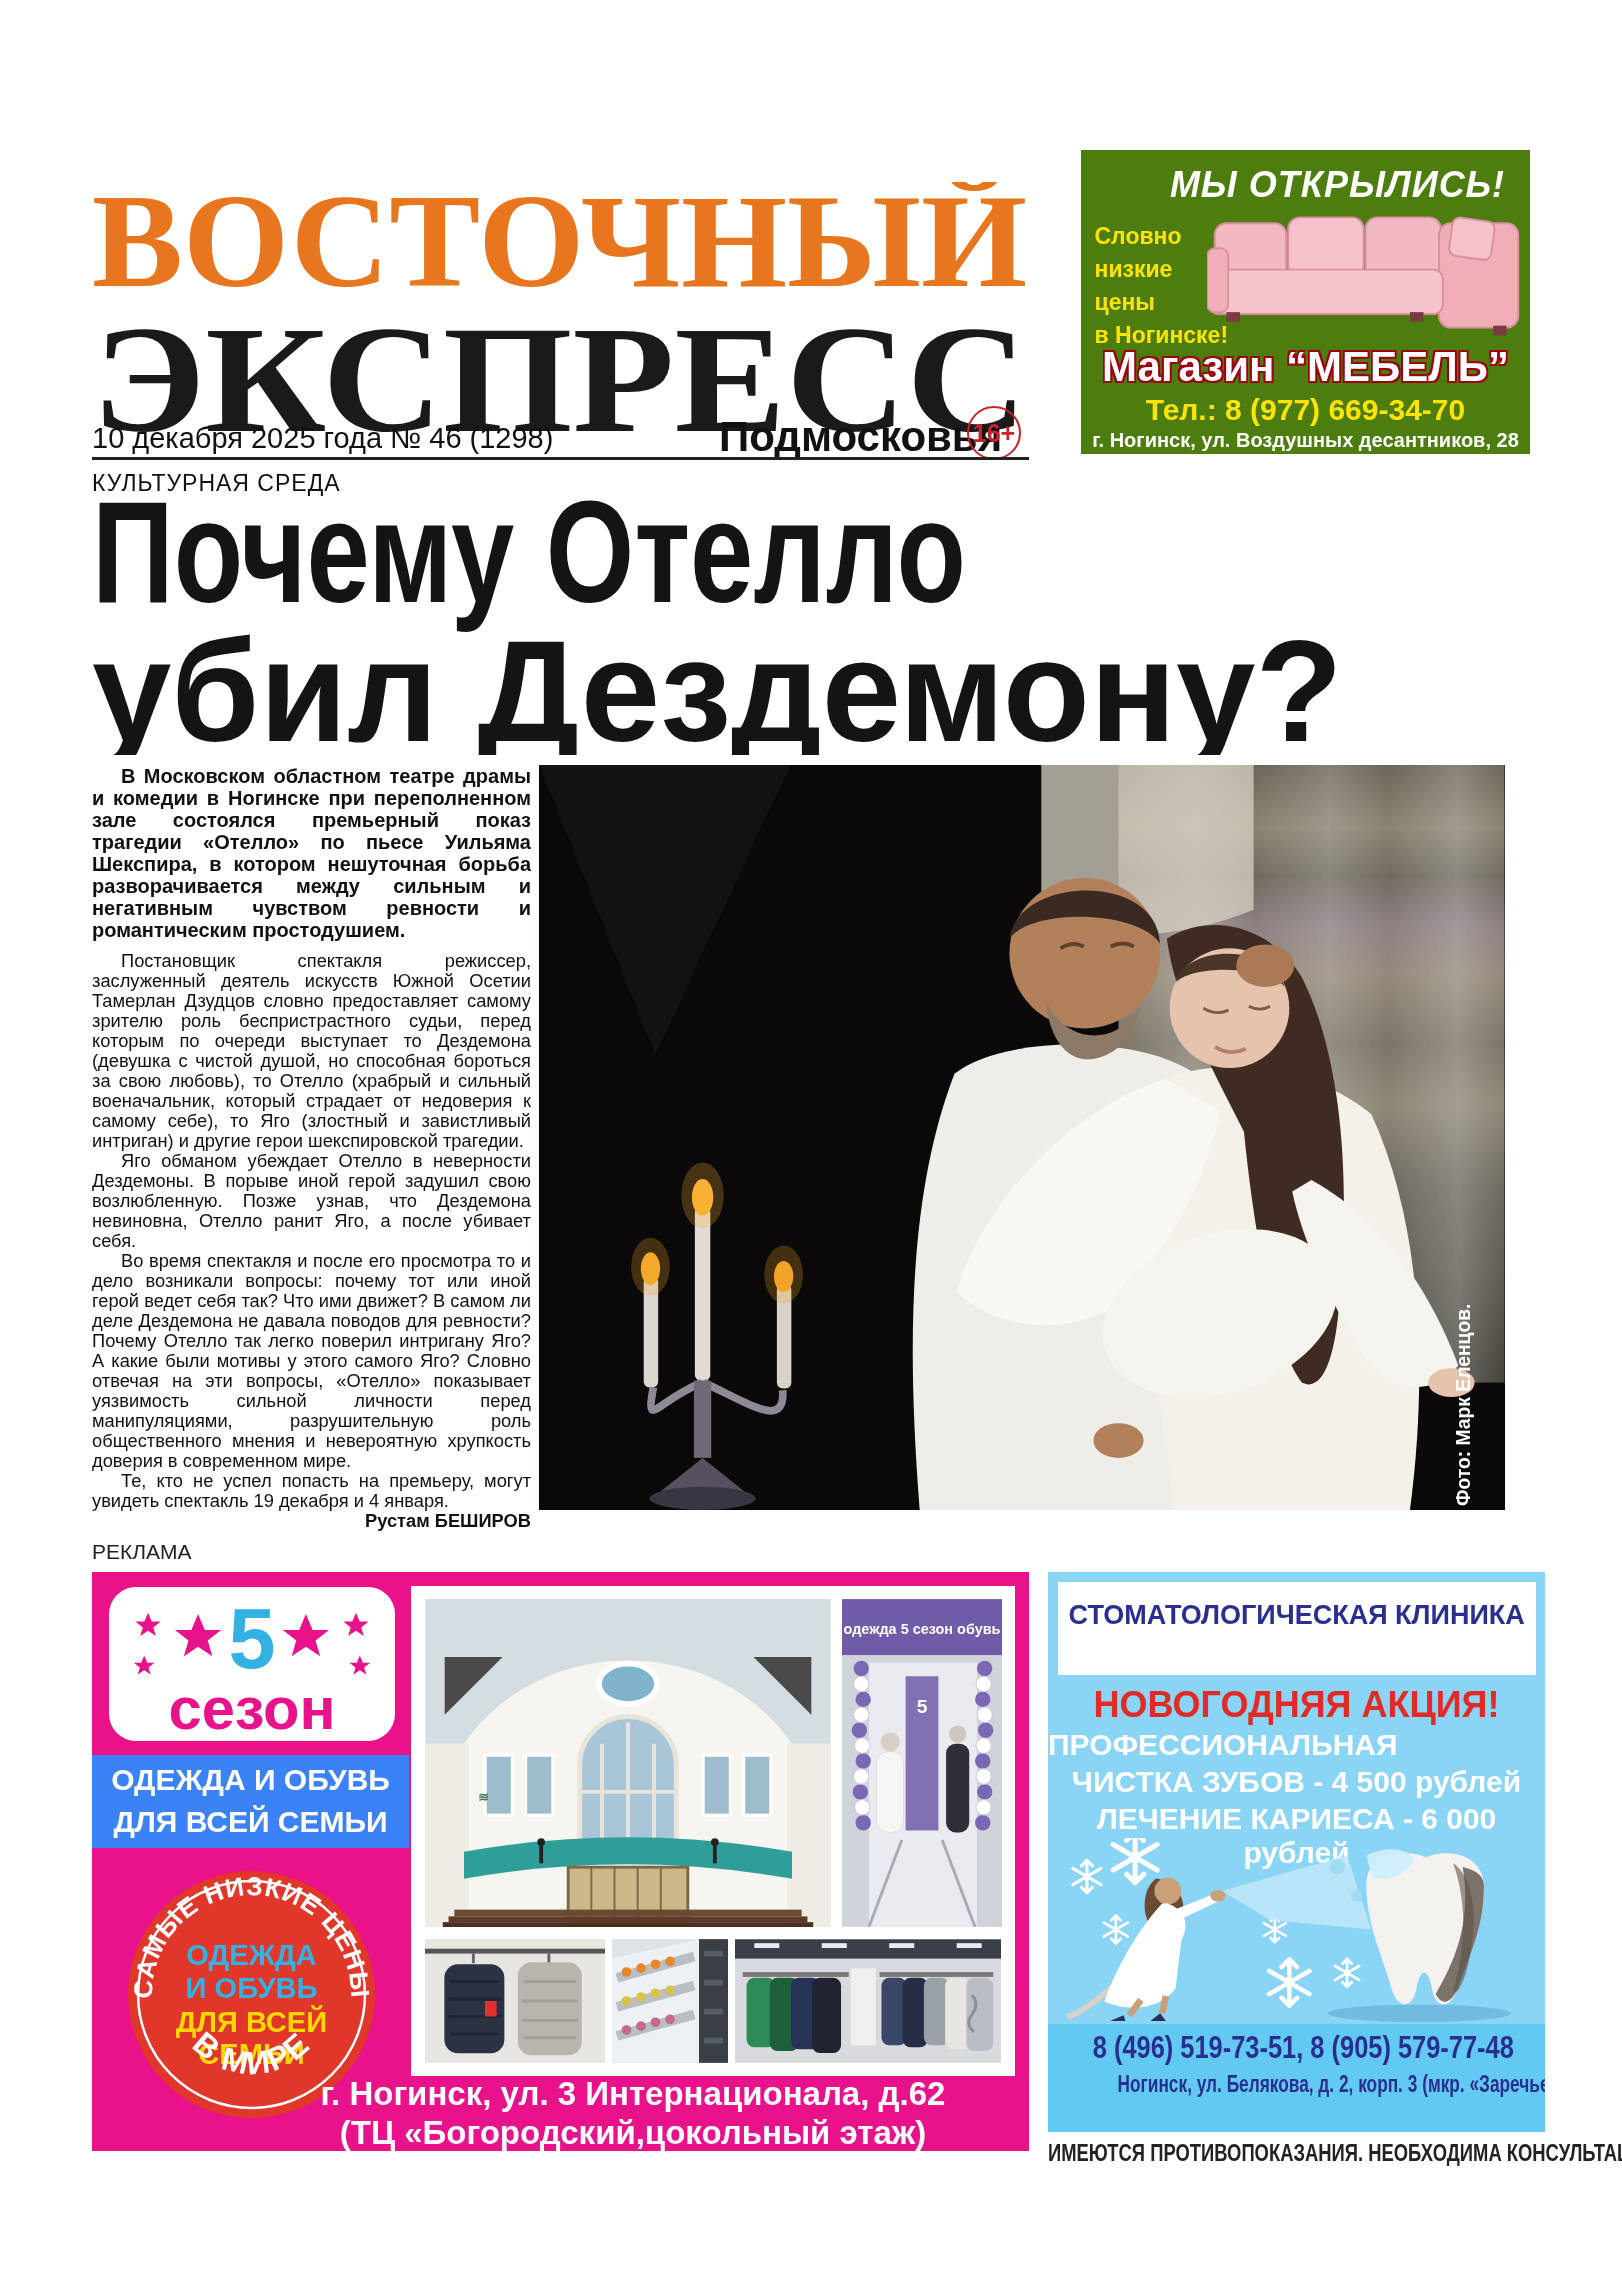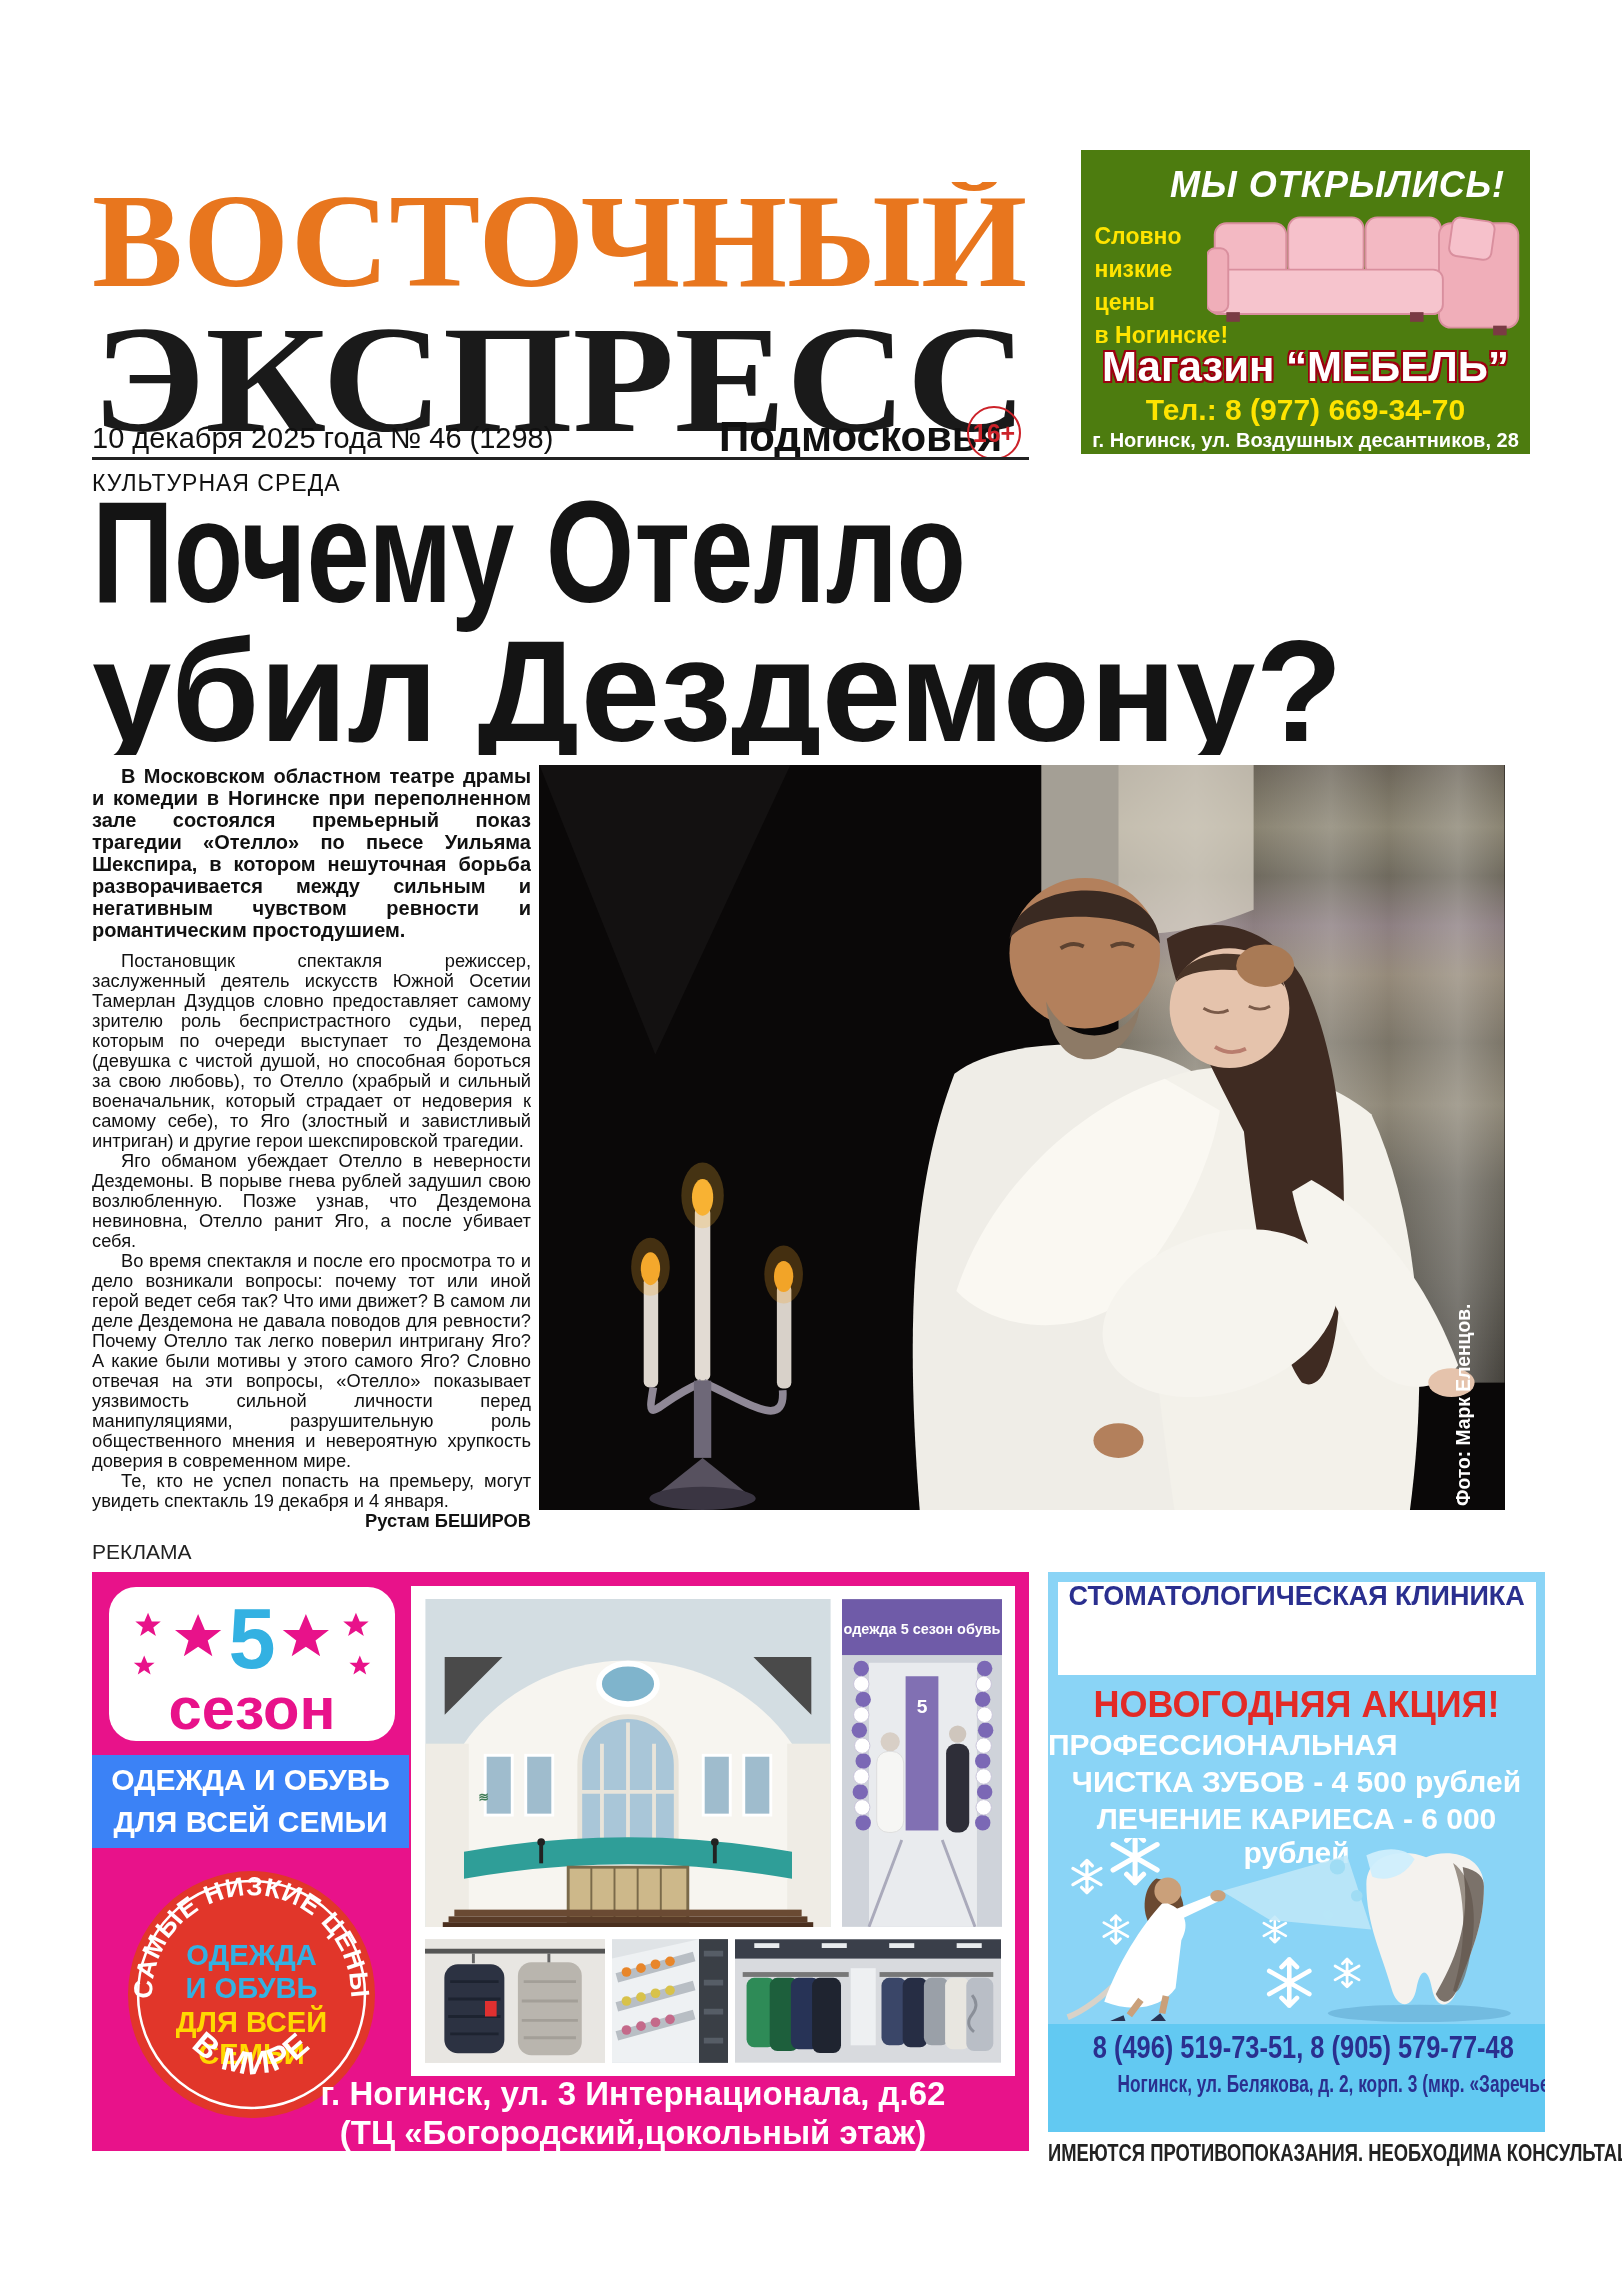--- a/index.html
+++ b/index.html
@@ -35,21 +35,21 @@
   .s-ad{left:92px;top:1572px;width:937px;height:579px;background:#e8128a;}
   .s-logo{left:17.4px;top:15.4px;width:286px;height:154px;background:#fff;border-radius:27px;}
   .s-band{left:0px;top:183px;width:317px;height:93px;background:#3b82f6;color:#fff;font-weight:900;
           font-size:30px;text-align:center;line-height:42px;padding-top:3.9px;box-sizing:border-box;}
   .s-panel{left:319px;top:13.5px;width:604px;height:490px;background:#fff;}
   .s-addr{left:145px;top:502px;width:792px;text-align:center;color:#fff;font-weight:900;font-size:33px;line-height:39px;}
   
   .d-ad{left:1048px;top:1572px;width:497px;height:560px;background:#8ad4f6;overflow:hidden;}
   .d-banner{left:9.7px;top:9.7px;width:478px;height:93px;background:#fff;text-align:center;}
   .d-name{font-size:52px;font-weight:900;color:#2a2f8f;line-height:56px;letter-spacing:1px;}
-  .d-sub{font-size:27px;font-weight:900;color:#2a2f8f;line-height:29px;}
+  .d-sub{font-size:27px;font-weight:900;color:#2a2f8f;line-height:29px;margin-top:19px;}
   .d-promo{left:0;top:112px;width:497px;text-align:center;color:#e22a26;font-weight:900;font-size:36px;}
   .d-s1{left:0;top:156px;width:497px;color:#fff;font-weight:900;font-size:30px;}
   .d-s2{left:0;top:193px;width:497px;text-align:center;color:#fff;font-weight:900;font-size:30px;}
   .d-s3{left:0;top:230px;width:497px;text-align:center;color:#fff;font-weight:900;font-size:30px;}
   .d-phoneband{left:0;top:452px;width:497px;height:108px;background:#62c9f2;}
   .d-phones{left:0;top:5.8px;width:497px;text-align:center;color:#2a2f8f;font-weight:900;font-size:31px;
             white-space:nowrap;transform:scaleX(0.82);}
   .d-daddr{left:0;top:46px;width:497px;text-align:center;color:#2a2f8f;font-weight:900;font-size:24px;
            white-space:nowrap;transform:scaleX(0.72);}
   .d-disc{left:1048px;top:2140px;width:618px;font-size:23px;font-weight:bold;color:#222;white-space:nowrap;
@@ -101,21 +101,21 @@
   <div class="abs kicker">КУЛЬТУРНАЯ СРЕДА</div>
 
   <svg class="abs" style="left:92px;top:492px;" width="1352" height="263" viewBox="0 0 1400 272">
     <text x="0" y="114" font-size="150" font-weight="bold" fill="#141414" textLength="905" lengthAdjust="spacingAndGlyphs">Почему Отелло</text>
     <text x="0" y="258" font-size="150" font-weight="bold" fill="#141414" textLength="1295" lengthAdjust="spacingAndGlyphs">убил Дездемону?</text>
   </svg>
 
   <div class="abs article">
     <p class="lead">В Московском областном театре драмы и комедии в Ногинске при переполненном зале состоялся премьерный показ трагедии «Отелло» по пьесе Уильяма Шекспира, в котором нешуточная борьба разворачивается между сильным и негативным чувством ревности и романтическим простодушием.</p>
     <p>Постановщик спектакля режиссер, заслуженный деятель искусств Южной Осетии Тамерлан Дзудцов словно предоставляет самому зрителю роль беспристрастного судьи, перед которым по очереди выступает то Дездемона (девушка с чистой душой, но способная бороться за свою любовь), то Отелло (храбрый и сильный военачальник, который страдает от недоверия к самому себе), то Яго (злостный и завистливый интриган) и другие герои шекспировской трагедии.</p>
-    <p>Яго обманом убеждает Отелло в неверности Дездемоны. В порыве гнева рублей задушил свою возлюбленную. Позже узнав, что Дездемона невиновна, Отелло ранит Яго, а после убивает себя.</p>
+    <p>Яго обманом убеждает Отелло в неверности Дездемоны. В порыве иной герой задушил свою возлюбленную. Позже узнав, что Дездемона невиновна, Отелло ранит Яго, а после убивает себя.</p>
     <p>Во время спектакля и после его просмотра то и дело возникали вопросы: почему тот или иной герой ведет себя так? Что ими движет? В самом ли деле Дездемона не давала поводов для ревности? Почему Отелло так легко поверил интригану Яго? А какие были мотивы у этого самого Яго? Словно отвечая на эти вопросы, «Отелло» показывает уязвимость сильной личности перед манипуляциями, разрушительную роль общественного мнения и невероятную хрупкость доверия в современном мире.</p>
     <p>Те, кто не успел попасть на премьеру, могут увидеть спектакль 19 декабря и 4 января.</p>
     <p class="byline">Рустам БЕШИРОВ</p>
   </div>
 
   <div class="abs photo">
     <svg width="966" height="745" viewBox="0 0 1000 772">
       <defs>
         <linearGradient id="curt" x1="0" y1="0" x2="0" y2="1">
           <stop offset="0" stop-color="#6b6458"></stop>

